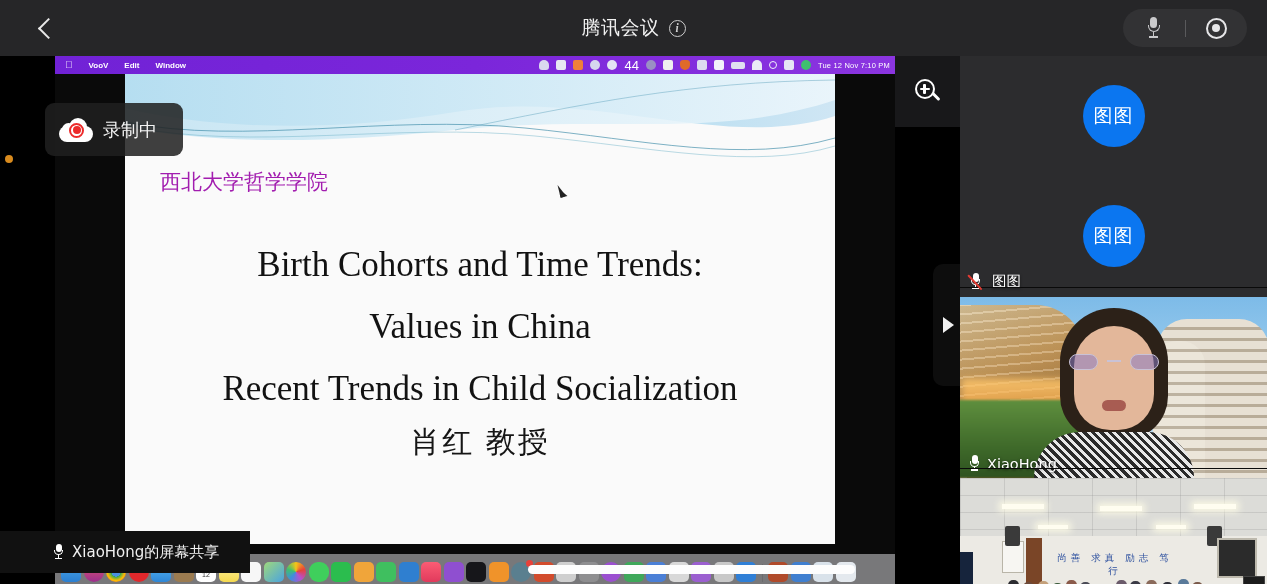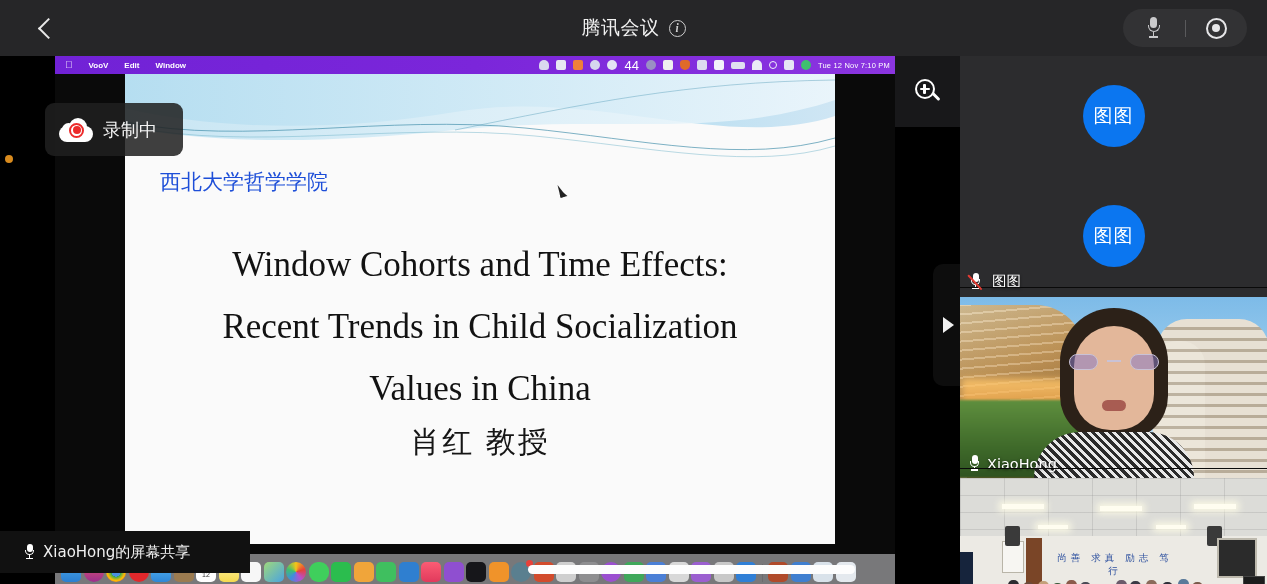--- a/index.html
+++ b/index.html
@@ -103,21 +103,21 @@
   .mb-count { font-size: 13px; font-weight: normal; }
 
   
   .slide {
     position: absolute; left: 70px; top: 18px; width: 710px; height: 470px;
     background: #fafafa; overflow: hidden;
   }
   .slide-wave { position: absolute; left: 0; top: 0; width: 710px; height: 110px; }
   .slide-org {
     position: absolute; left: 35px; top: 94px;
-    color: #1d4ed8; font-size: 21px;
+    color: #a21caf; font-size: 21px;
     font-family: "DejaVu Serif", "Liberation Serif", serif;
   }
   .slide-title {
     position: absolute; left: 28px; top: 160px; width: 654px;
     text-align: center; color: #121212;
     font-family: "Liberation Serif", "DejaVu Serif", serif;
     font-size: 35px; line-height: 1.77;
   }
   .slide-author {
     position: absolute; left: 28px; top: 348px; width: 654px;
@@ -196,21 +196,21 @@
   .magnifier .hplus { left: 5px; top: 9.2px; width: 10px; height: 2.2px; }
   .magnifier .vplus { left: 8.9px; top: 5.2px; width: 2.2px; height: 10px; }
   .magnifier .handle {
     position: absolute; left: 16px; top: 16px; width: 10px; height: 2.8px;
     background: #fff; border-radius: 2px; transform: rotate(45deg);
   }
 
   
   .share-label {
     position: absolute; left: 0px; top: 475px; width: 250px; height: 42px;
-    background: #111; display: flex; align-items: center; gap: 9px; padding-left: 25px;
+    background: #111; display: flex; align-items: center; gap: 9px; padding-left: 54px;
   }
   .share-label .txt { color: #f0f0f0; font-size: 15px; font-family: "DejaVu Sans", sans-serif; white-space: nowrap; }
   .mic-sm { position: relative; width: 9px; height: 17px; flex: none; }
   .mic-sm .cap { position: absolute; left: 2px; top: 0; width: 5.5px; height: 8.5px; border-radius: 3px; background: #fff; }
   .mic-sm .arc { position: absolute; left: 0; top: 6px; width: 9px; height: 5.5px; border: 1.3px solid #fff; border-top: none; border-radius: 0 0 6px 6px; }
   .mic-sm .stem { position: absolute; left: 3.8px; top: 11.5px; width: 1.4px; height: 3px; background: #fff; }
   .mic-sm .base { position: absolute; left: 1.2px; top: 14.3px; width: 6.6px; height: 1.4px; background: #fff; }
 
   
   .collapse-tab {
@@ -424,23 +424,23 @@
             </linearGradient>
           </defs>
           <path d="M0,0 L710,0 L710,42 C600,78 470,14 330,38 C210,58 90,56 0,34 Z" fill="url(#wg1)"></path>
           <path d="M0,0 L710,0 L710,26 C590,66 480,40 330,56 C200,70 80,70 0,52 Z" fill="url(#wg2)" opacity="0.85"></path>
           <path d="M0,48 C120,72 260,40 400,54 C520,66 620,90 710,64" fill="none" stroke="#3f8ca8" stroke-width="0.9" opacity="0.75"></path>
           <path d="M0,52 C130,78 270,48 410,62 C530,74 630,96 710,72" fill="none" stroke="#6fb3c8" stroke-width="0.8" opacity="0.6"></path>
           <path d="M330,56 C460,30 560,8 710,6" fill="none" stroke="#4e97b4" stroke-width="0.7" opacity="0.6"></path>
         </svg>
         <div class="slide-org">西北大学哲学学院</div>
         <div class="slide-title">
-          <div>Window Cohorts and Time Effects:</div>
+          <div>Birth Cohorts and Time Trends:</div>
+          <div>Values in China</div>
           <div>Recent Trends in Child Socialization</div>
-          <div>Values in China</div>
         </div>
         <div class="slide-author">肖红  教授</div>
         <div class="slide-cursor"></div>
       </div>
 
       <div class="dock">
         <span class="dock-ico" style="background:linear-gradient(180deg,#4ba7e8,#2b7fd1);"></span>
         <span class="dock-ico" style="background:linear-gradient(180deg,#e0566e,#9b2f8e);border-radius:50%;"></span>
         <span class="dock-ico" style="background:radial-gradient(circle,#4a90e2 32%,#34a853 33%,#fbbc05 60%,#ea4335 100%);border-radius:50%;"></span>
         <span class="dock-ico" style="background:#e2282c;border-radius:50%;"></span>

